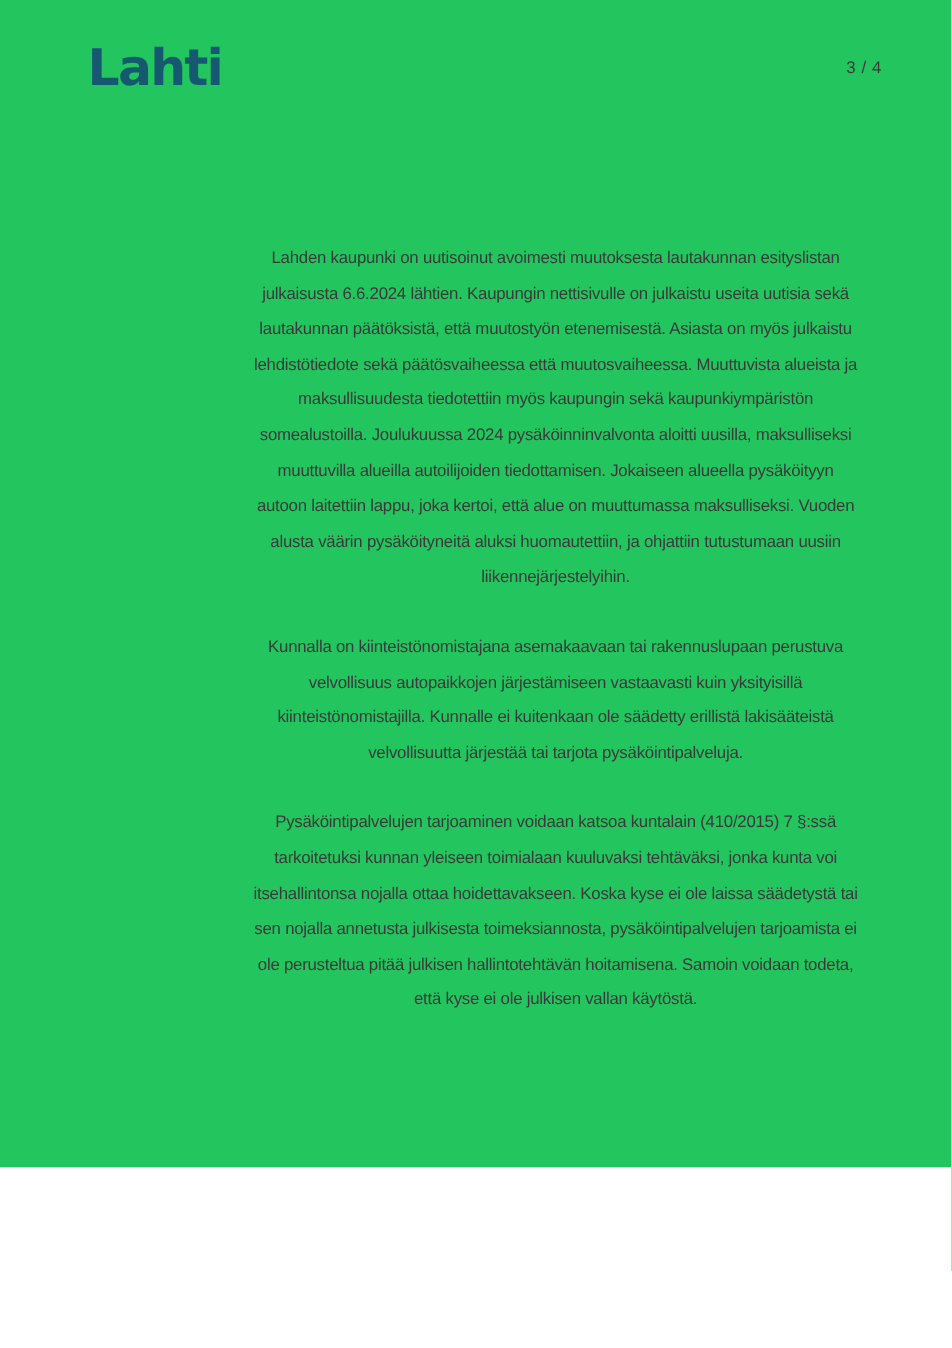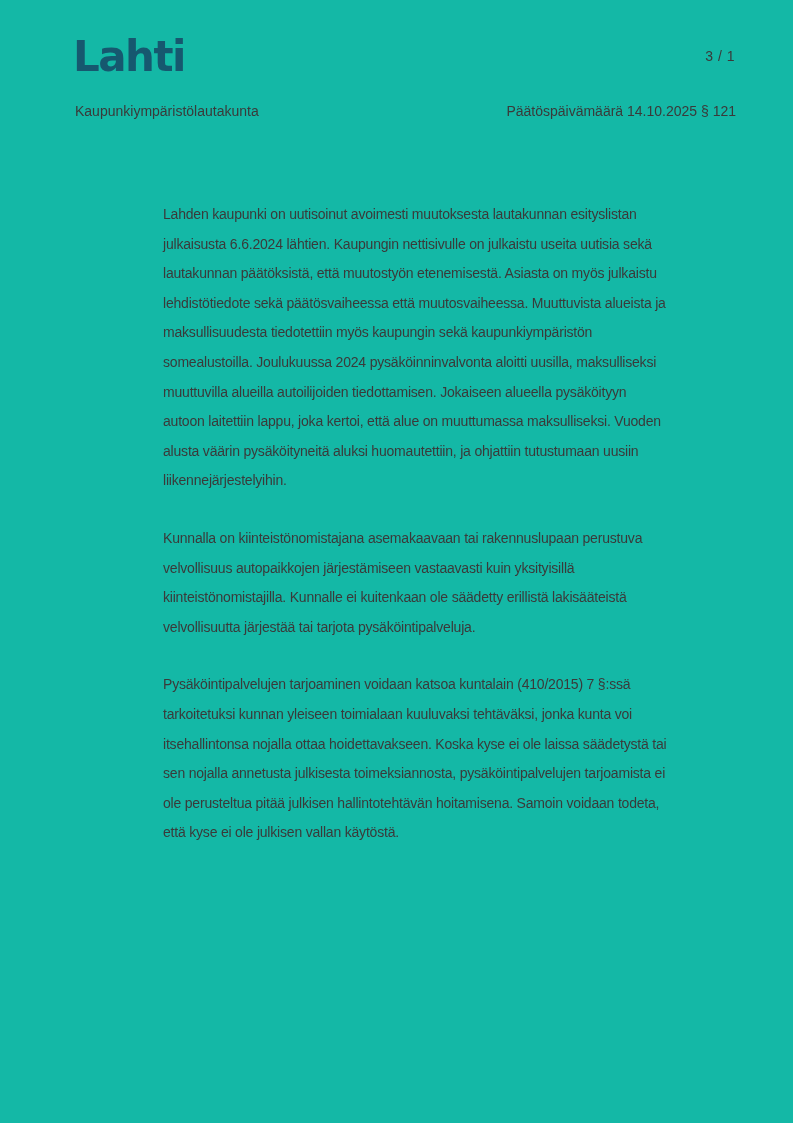--- a/index.html
+++ b/index.html
@@ -3,25 +3,26 @@
 <meta charset="utf-8">
 <style>
   html, body {
     margin: 0;
     padding: 0;
     background: #ffffff;
   }
   .page {
     position: relative;
     width: 793px;
-    height: 1123px;
-    background: #14b8a6;
+    height: 973px;
+    background: #22c55e;
     overflow: hidden;
     font-family: "Liberation Sans", sans-serif;
     color: #3a3a3a;
+    text-align: center;
   }
   .logo {
     position: absolute;
     left: 73px;
     top: 36px;
     font-family: "DejaVu Sans", sans-serif;
     font-weight: 700;
     font-size: 42px;
     line-height: 1;
     letter-spacing: -1.5px;
@@ -62,26 +63,22 @@
     color: #3a3a3a;
   }
 </style>
 </head>
 <body>
 
 <div class="page">
 
   <div class="logo">Lahti</div>
 
-  <div class="page-number">3 / 1</div>
+  <div class="page-number">3 / 4</div>
 
-  <div class="header-row">
-    <span>Kaupunkiympäristölautakunta</span>
-    <span>Päätöspäivämäärä 14.10.2025 § 121</span>
-  </div>
 
   <div class="body-text">
     <p>Lahden kaupunki on uutisoinut avoimesti muutoksesta lautakunnan esityslistan
 julkaisusta 6.6.2024 lähtien. Kaupungin nettisivulle on julkaistu useita uutisia sekä
 lautakunnan päätöksistä, että muutostyön etenemisestä. Asiasta on myös julkaistu
 lehdistötiedote sekä päätösvaiheessa että muutosvaiheessa. Muuttuvista alueista ja
 maksullisuudesta tiedotettiin myös kaupungin sekä kaupunkiympäristön
 somealustoilla. Joulukuussa 2024 pysäköinninvalvonta aloitti uusilla, maksulliseksi
 muuttuvilla alueilla autoilijoiden tiedottamisen. Jokaiseen alueella pysäköityyn
 autoon laitettiin lappu, joka kertoi, että alue on muuttumassa maksulliseksi. Vuoden

